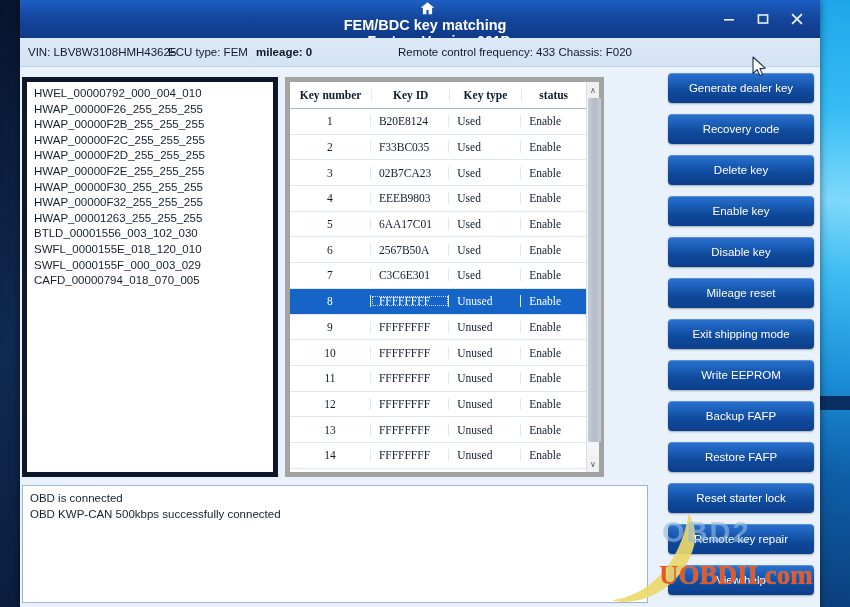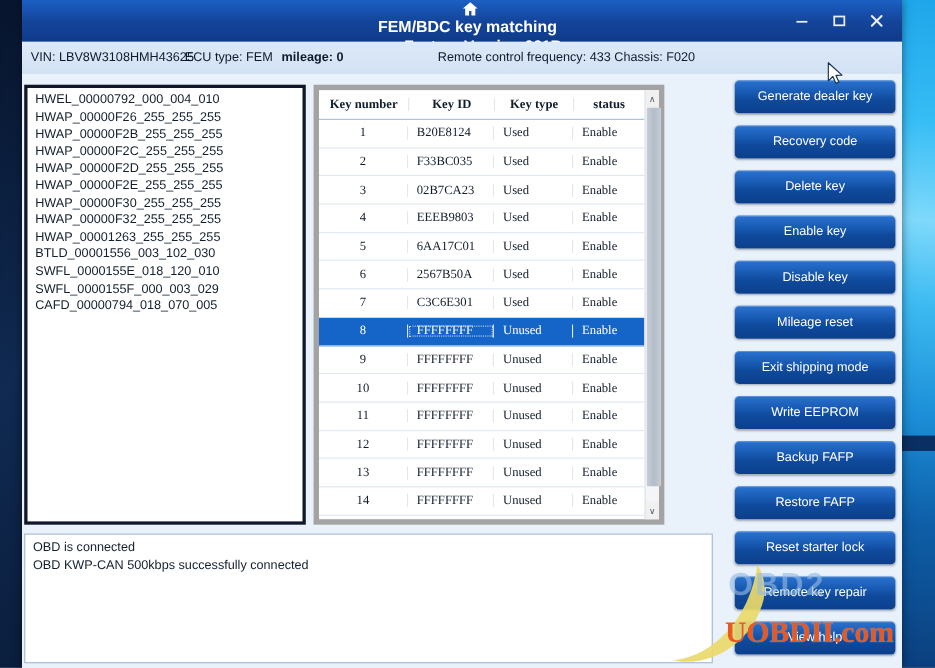--- a/index.html
+++ b/index.html
@@ -147,21 +147,21 @@
     height: 541px;
     background: #e9f1fb;
   }
 
   
   #module-list {
     position: absolute;
     left: 2px; top: 10px;
     width: 256px; height: 400px;
     background: #ffffff;
-    border: 3px solid #0f172a;
+    border: 5px solid #0f172a;
     overflow: hidden;
     padding: 4px 0 0 4px;
     box-sizing: border-box;
   }
   .module-item {
     font-size: 11.5px;
     color: #14202e;
     line-height: 15.6px;
     white-space: nowrap;
     padding-left: 3px;

